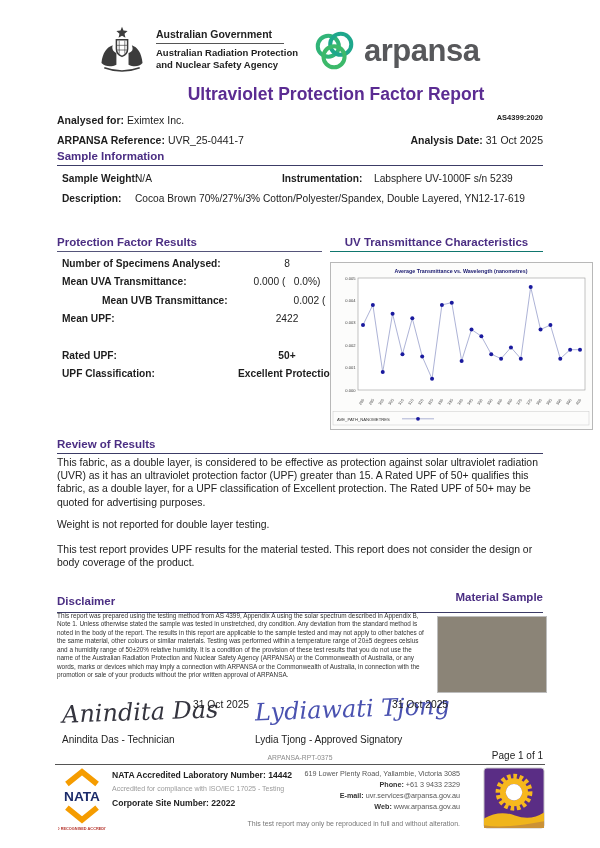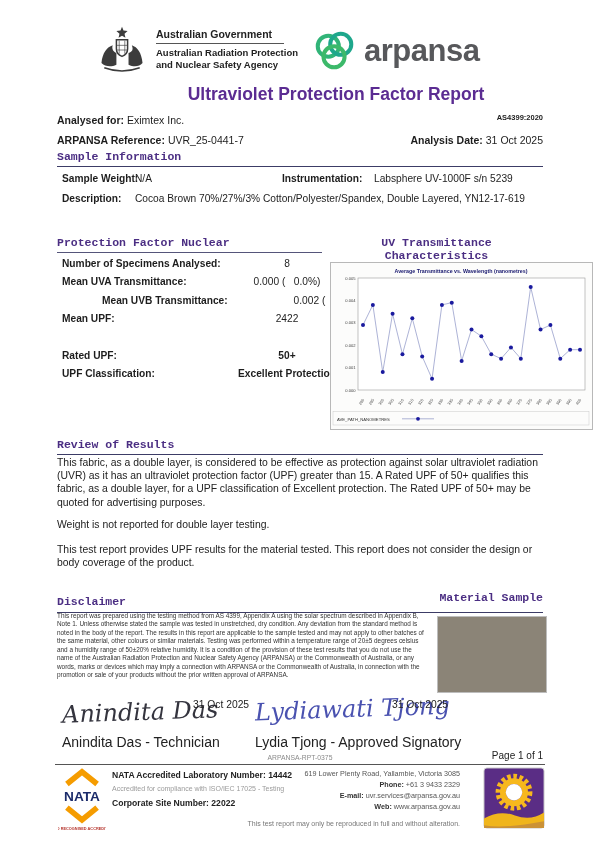--- a/index.html
+++ b/index.html
@@ -12,36 +12,36 @@
   .gov-text{left:156px;top:28px;width:160px;}
   .gov-line1{font-size:10.5px;font-weight:bold;color:#222;}
   .gov-sep{border-top:1px solid #555;margin:3px 0 3px 0;width:128px;}
   .gov-line2,.gov-line3{font-size:9.5px;font-weight:bold;color:#222;line-height:12px;}
   .arpansa{left:312px;top:28px;display:flex;align-items:center;}
   .arpansa-word{font-size:31px;font-weight:bold;color:#57585b;letter-spacing:-0.5px;margin-left:6px;}
   .report-title{left:0;top:84px;width:600px;text-align:center;font-size:17.5px;font-weight:bold;color:#5b2c92;margin:0;padding-left:36px;}
   .std-code{right:57px;top:113px;font-size:7.5px;font-weight:bold;color:#222;}
   .meta{font-size:10.5px;}
   
-  .sec-head{font-size:11.5px;font-weight:bold;color:#4b2e83;font-family:Liberation Mono, monospace;}
+  .sec-head{font-size:11.5px;font-weight:bold;color:#4b2e83;}
   
   .lab{font-weight:bold;font-size:10.2px;}
   .val{font-size:10.2px;white-space:pre;}
   .res-row{position:absolute;left:57px;width:290px;height:18px;}
   .res-row .lab{position:absolute;left:5px;top:0;}
   .res-row .val{position:absolute;left:150px;top:0;width:160px;text-align:center;}
   .res-bold .val{font-weight:bold;}
   
   .para{position:absolute;left:57px;width:488px;font-size:10.4px;line-height:13.2px;color:#222;margin:0;}
   
   .disc-text{left:57px;top:612px;width:372px;font-size:6.4px;line-height:8.45px;color:#333;text-align:left;}
   .swatch{left:437px;top:616px;width:108px;height:75px;border:1px solid #bdbdbd;}
   
   .sig{font-family:"DejaVu Serif", serif;font-style:italic;font-size:24px;white-space:nowrap;}
-  .sig-label{font-size:14px;color:#222;}
+  .sig-label{font-size:10px;color:#222;}
   .sig-date{font-size:10.3px;color:#222;}
   
   .docnum{left:0;top:754px;width:600px;text-align:center;font-size:6.8px;color:#8a8a8a;}
   .pagenum{right:57px;top:750px;font-size:10px;color:#222;}
   .footer-rule{left:55px;top:764px;width:490px;border-top:1.5px solid #555;}
   .nata-line{font-size:8.6px;color:#222;}
   .nata-sub{font-size:7px;color:#9a9a9a;}
   .contact{font-size:7.2px;color:#555;text-align:right;line-height:11px;}
   .contact .b{color:#333;}
   .repnote{right:140px;top:820px;font-size:7px;color:#777;}
@@ -97,21 +97,21 @@
     <span class="lab abs" style="left:5px;">Sample Weight:</span>
     <span class="val abs" style="left:78px;">N/A</span>
     <span class="lab abs" style="left:225px;">Instrumentation:</span>
     <span class="val abs" style="left:317px;">Labsphere UV-1000F s/n 5239</span>
   </div>
   <div class="abs" style="left:57px;top:193px;width:486px;">
     <span class="lab abs" style="left:5px;">Description:</span>
     <span class="val abs" style="left:78px;white-space:nowrap;">Cocoa Brown 70%/27%/3% Cotton/Polyester/Spandex, Double Layered, YN12-17-619</span>
   </div>
 
-  <div class="abs sec-head" style="left:57px;top:236px;width:265px;padding-bottom:3px;border-bottom:1px solid #55557a;">Protection Factor Nuclear</div>
+  <div class="abs sec-head" style="left:57px;top:236px;width:265px;padding-bottom:3px;border-bottom:1px solid #55557a;">Protection Factor Results</div>
 
   <div class="res-row" style="top:258px;">
     <span class="lab">Number of Specimens Analysed:</span>
     <span class="val">8</span>
   </div>
   <div class="res-row" style="top:276.3px;">
     <span class="lab">Mean UVA Transmittance:</span>
     <span class="val">0.000 (   0.0%)</span>
   </div>
   <div class="res-row" style="top:294.6px;margin-left:40px;">

